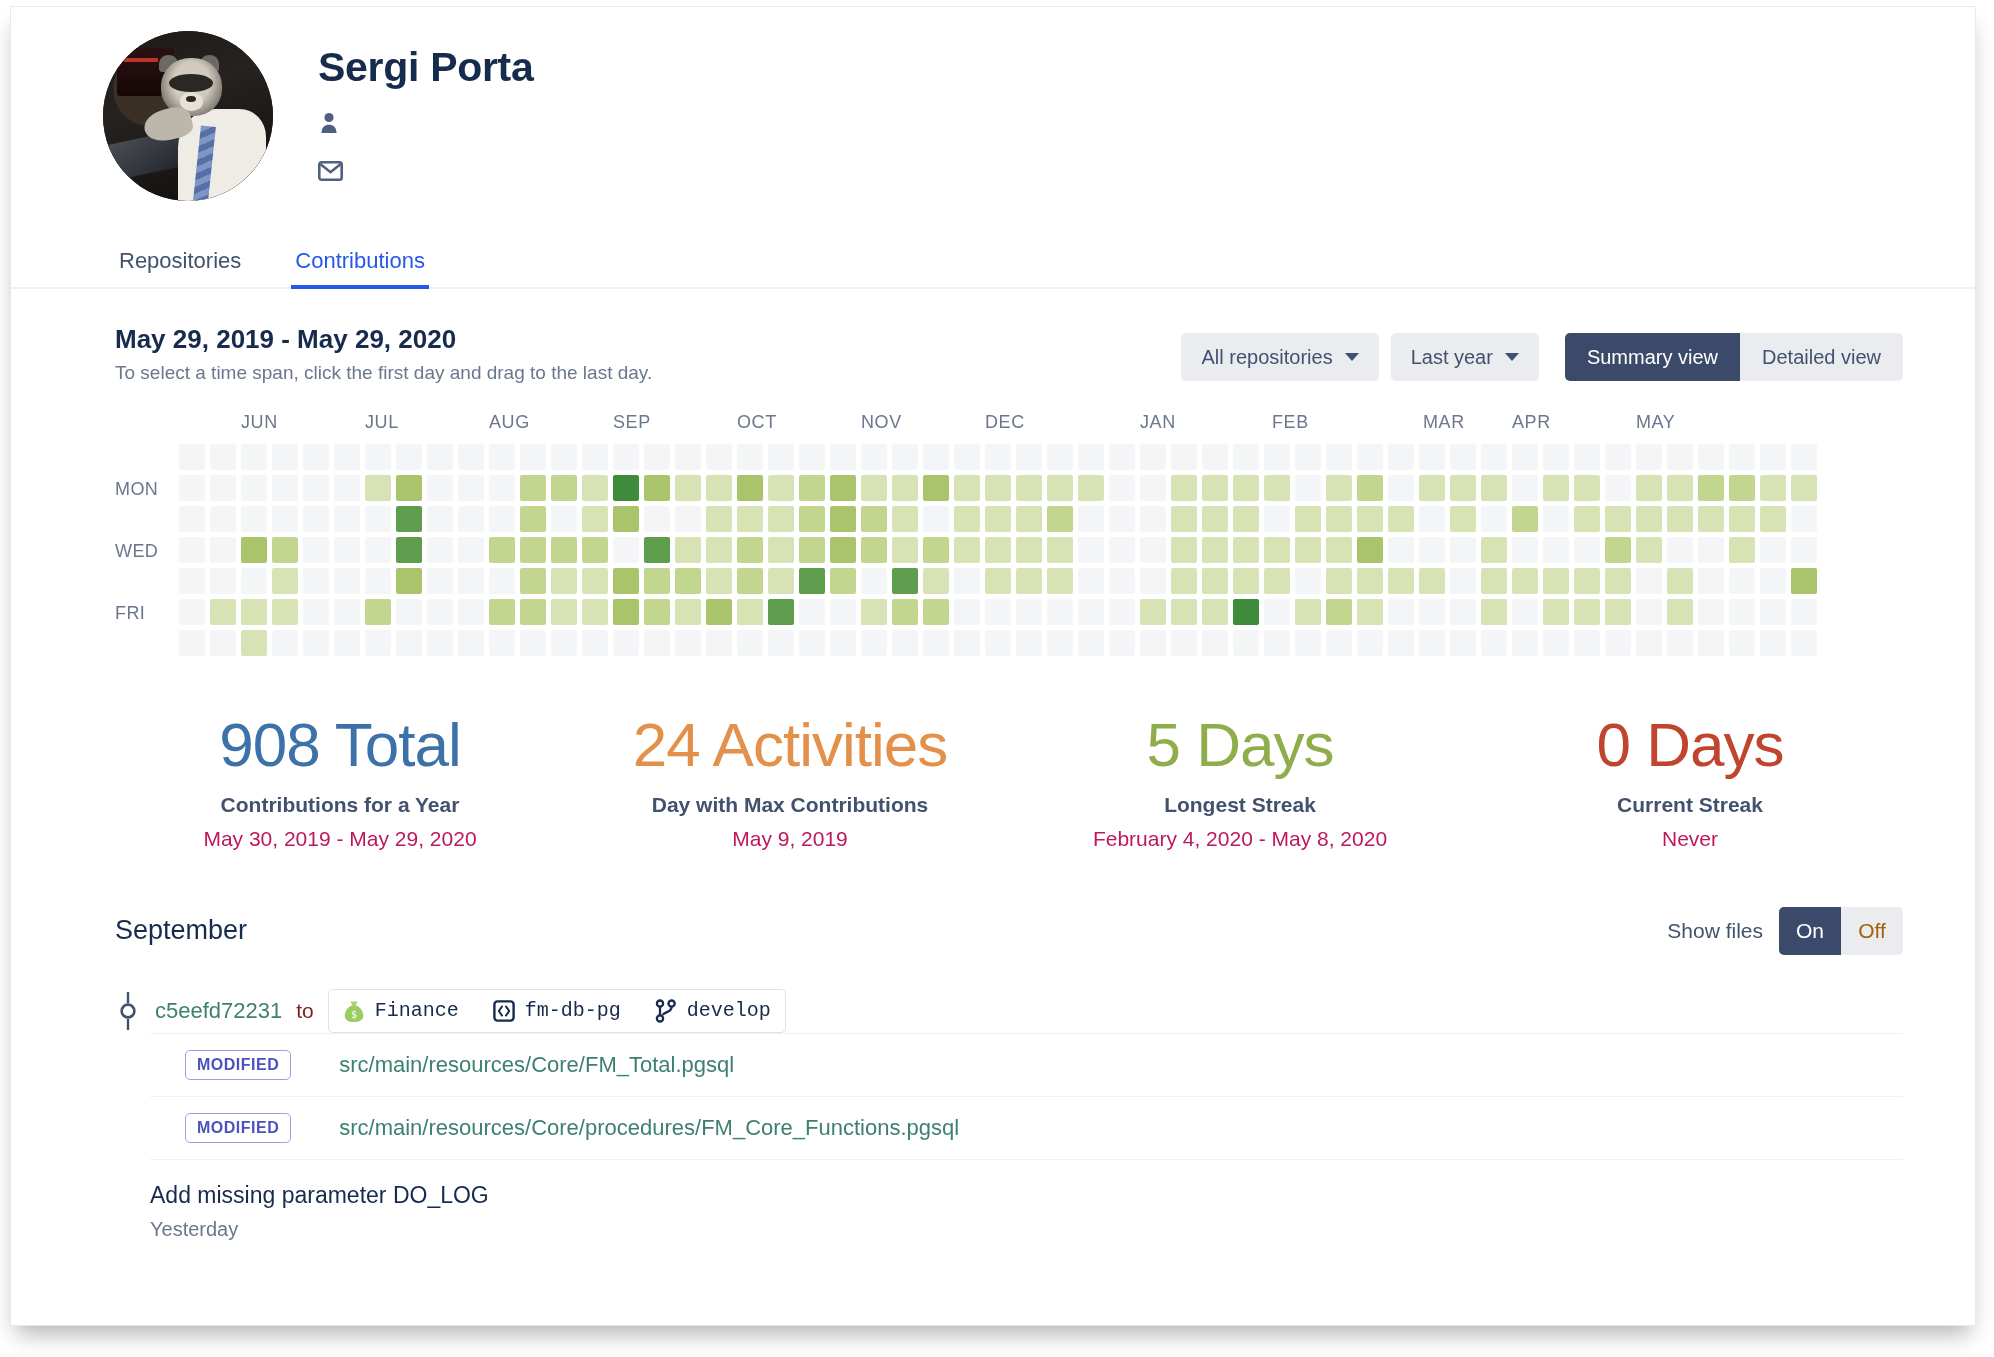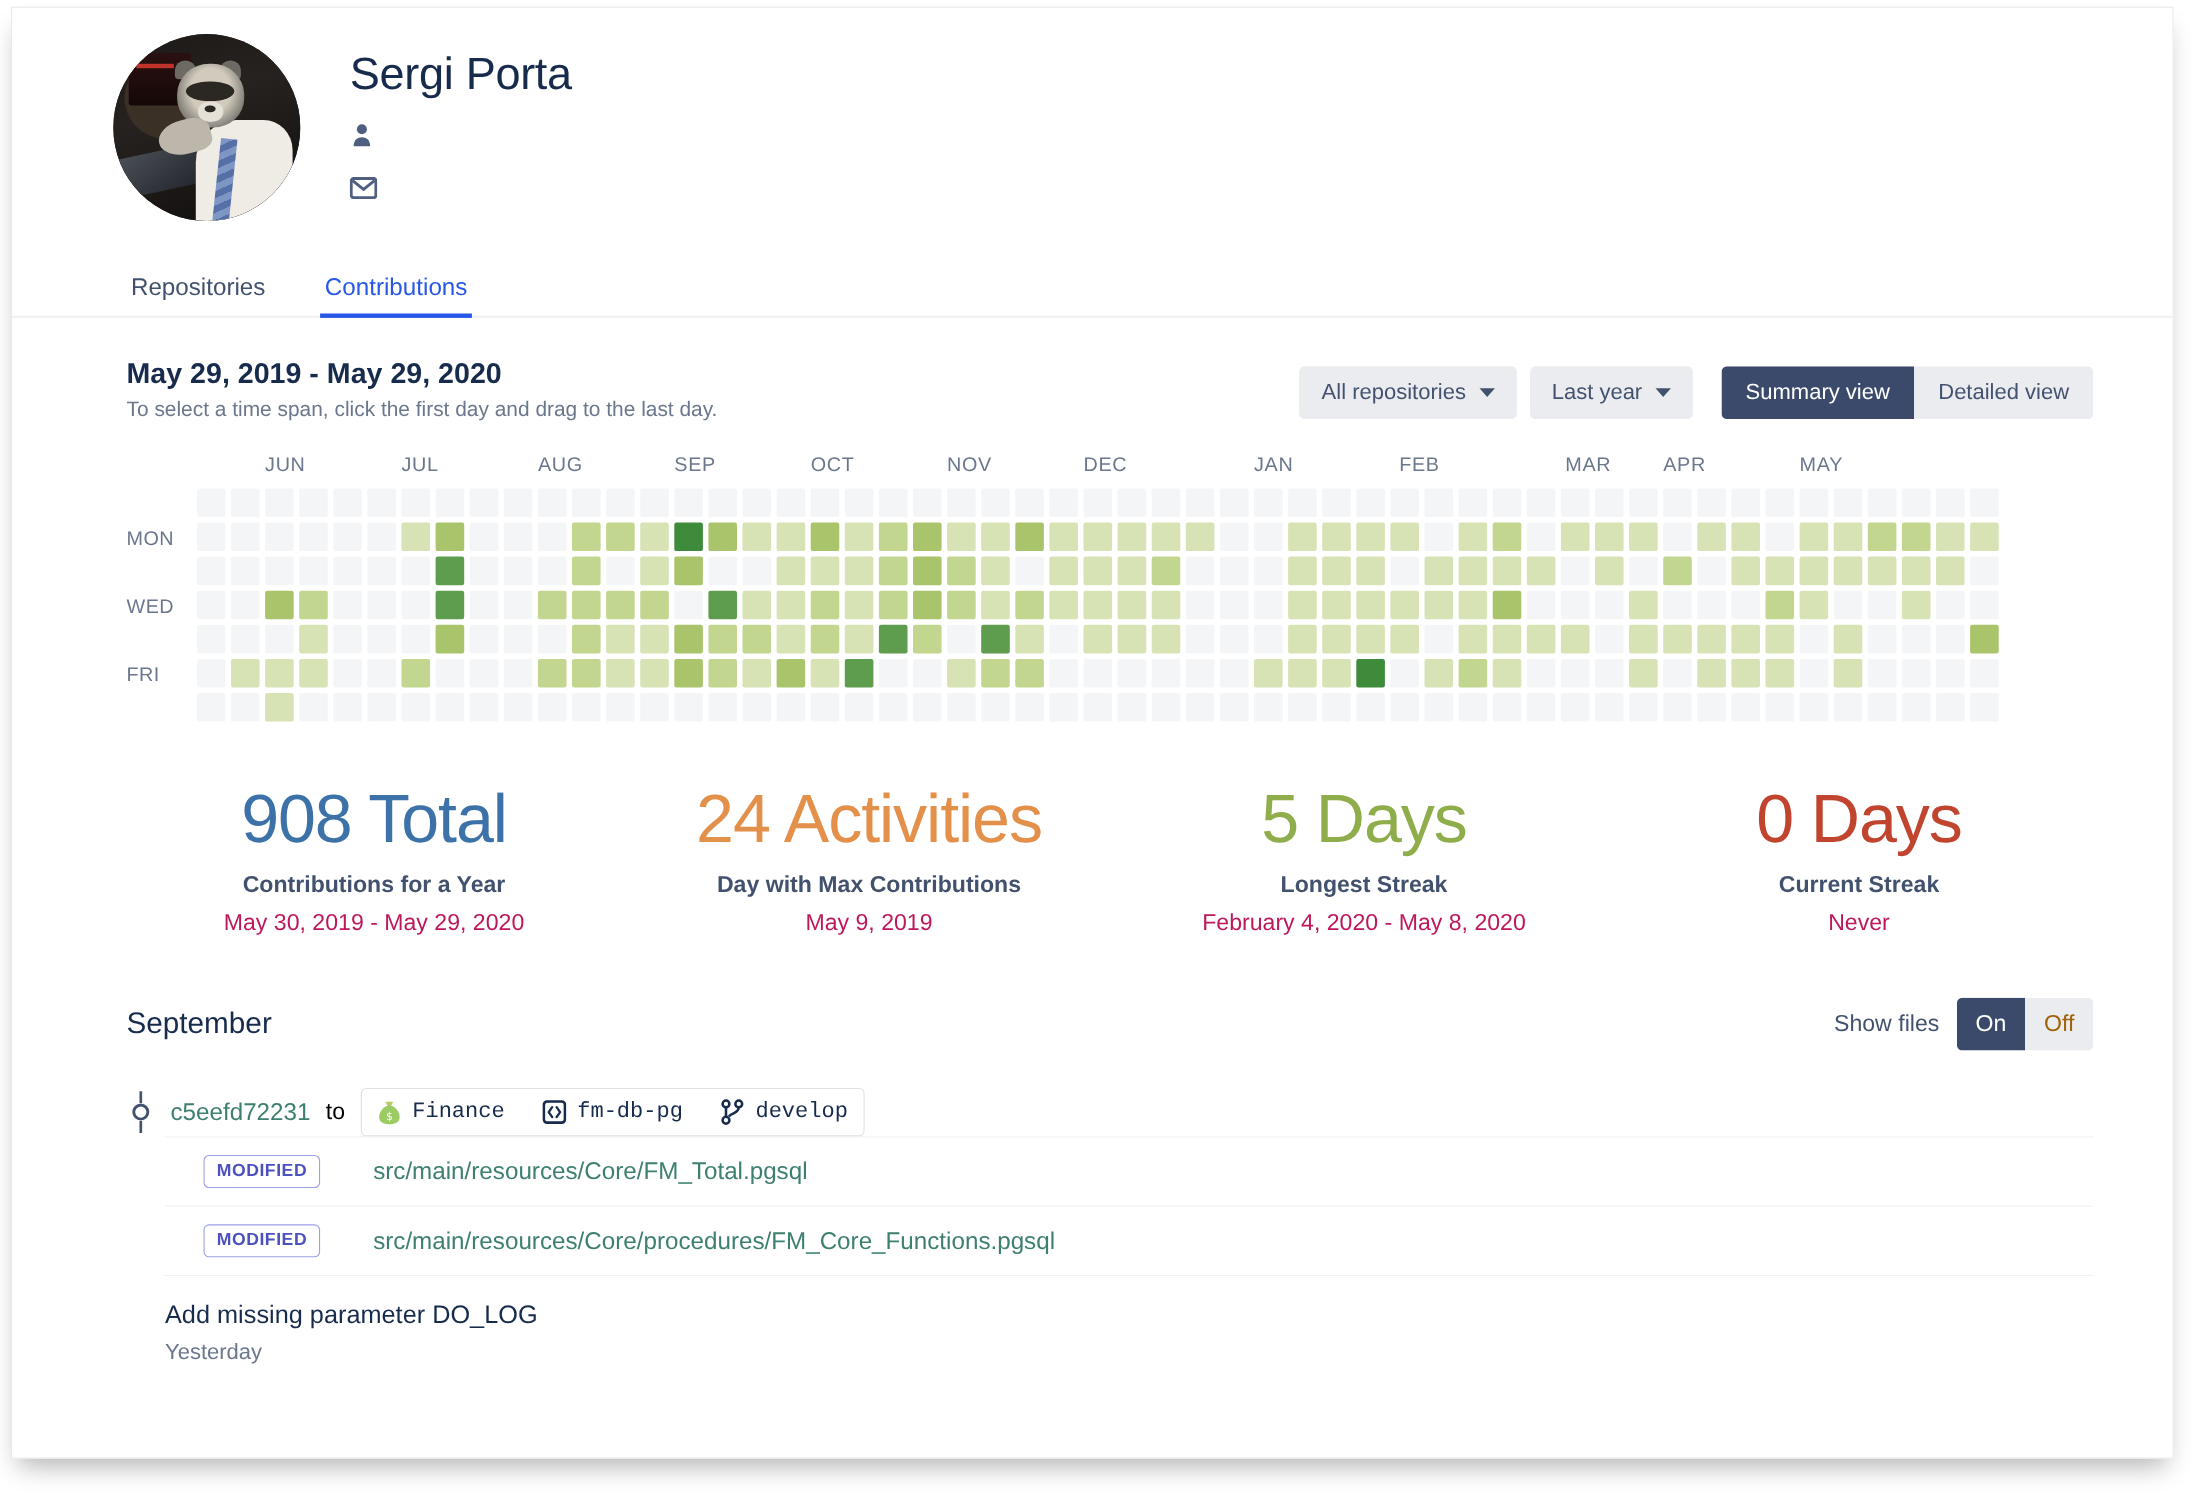--- a/index.html
+++ b/index.html
@@ -58,21 +58,21 @@
   .avatar .nose{position:absolute;left:49%;top:38%;width:6%;height:4%;
      background:#2b2824;border-radius:50%;}
   .avatar .ear1,.avatar .ear2{position:absolute;top:14%;width:11%;height:10%;
      background:#6d6a63;border-radius:50% 50% 20% 20%;}
   .avatar .ear1{left:33%;} .avatar .ear2{left:57%;}
   .avatar .arm{position:absolute;left:24%;top:46%;width:28%;height:18%;
      background:#bdb7ab;border-radius:50% 40% 30% 50%;transform:rotate(-14deg);}
 
   .identity{margin-left:45px;padding-top:16px;}
   .uname{
-    font-size:41px;font-weight:400;color:#172B4D;letter-spacing:-0.3px;
+    font-size:41px;font-weight:700;color:#172B4D;letter-spacing:-0.3px;
     line-height:1;
   }
   .meta-row{margin-top:22px;display:flex;align-items:center;height:26px;}
   .meta-row svg{display:block;}
   .meta-text{margin-left:12px;font-size:19px;color:#6B778C;}
 
   
   .tabs{
     margin:40px 0 0 0;
     padding-left:104px;
@@ -149,21 +149,21 @@
   .toggle{display:flex;border-radius:5px;overflow:hidden;}
   .toggle div{height:48px;min-width:62px;display:flex;align-items:center;justify-content:center;
     font-size:21px;cursor:pointer;}
   .toggle .on{background:#3B4A6B;color:#fff;}
   .toggle .off{background:#EBECF0;color:#a16207;}
 
   .commit{padding:34px 72px 0 104px;}
   .commit-top{display:flex;align-items:center;gap:14px;}
   .cdot{width:26px;display:flex;justify-content:center;}
   .hash{font-size:22px;color:#3D7F70;cursor:pointer;}
-  .toword{font-size:21px;color:#000000;}
+  .toword{font-size:21px;color:#7f1d1d;}
   .chip{
     border:1px solid #DFE1E6;border-radius:5px;height:42px;display:flex;align-items:center;
     padding:0 14px;gap:10px;font-family:"Liberation Mono", monospace;font-size:20px;color:#172B4D;
   }
   .chip .sep{width:14px;}
   .chip-ic{display:flex;align-items:center;}
 
   .filerow{
     display:flex;align-items:center;gap:0;
     border-top:1px solid #F0F1F4;

